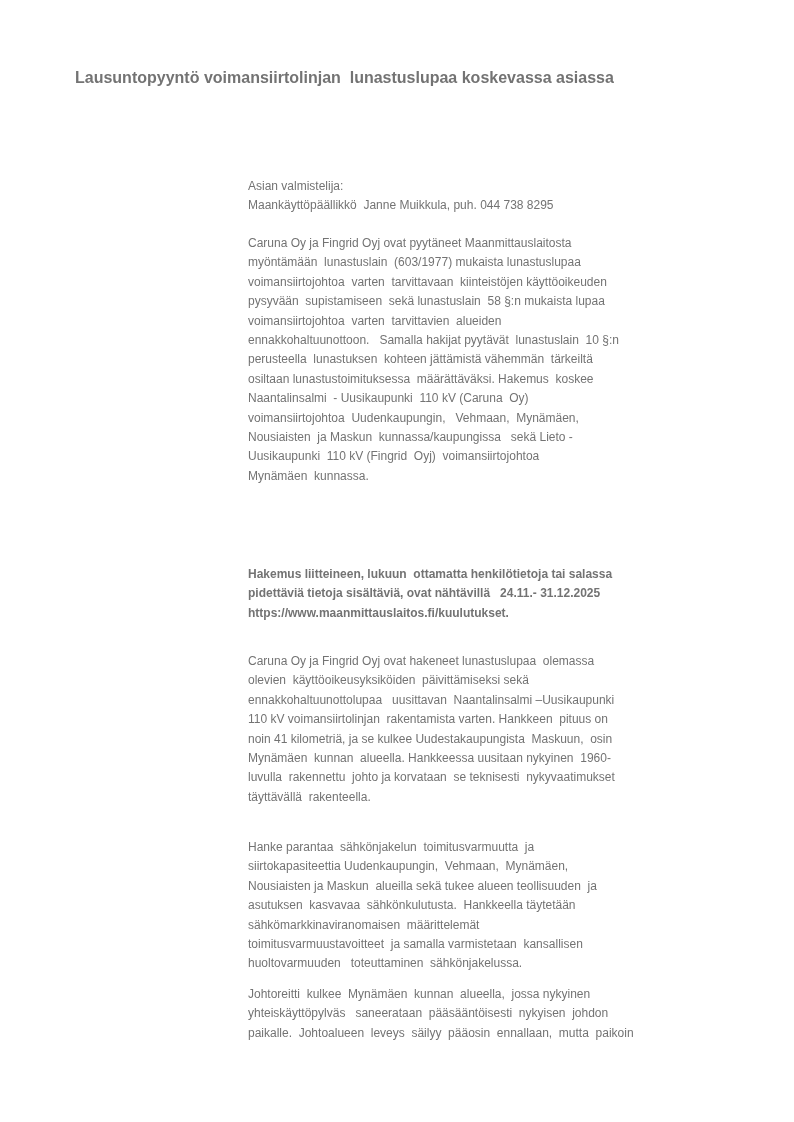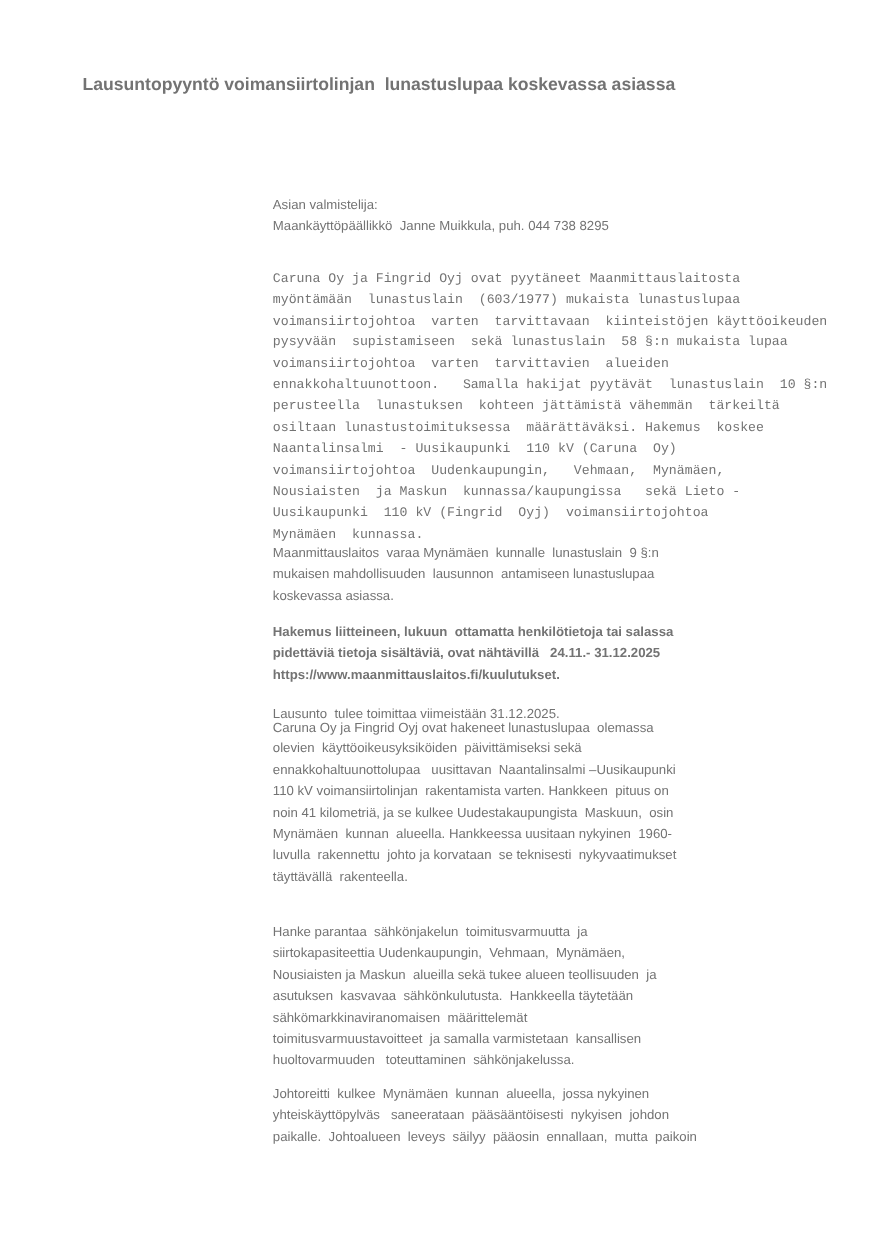--- a/index.html
+++ b/index.html
@@ -36,21 +36,21 @@
   }
   .para {
     position: absolute;
     left: 248px;
     width: 515px;
     font-size: 12px;
     line-height: 19.4px;
     white-space: pre-wrap;
   }
   .p0 { top: 177px; }
-  .p1 { top: 244px; font-family: Liberation Mono, monospace; }
+  .p1 { top: 234px; }
   .p2 { top: 493px; }
   .p3 { top: 565px; font-weight: bold; }
   .p4 { top: 640px; }
   .p5 { top: 652px; }
   .p6 { top: 838px; }
   .p7 { top: 985px; }
 </style>
 </head>
 <body>
 
@@ -69,29 +69,25 @@
 voimansiirtojohtoa  varten  tarvittavien  alueiden
 ennakkohaltuunottoon.   Samalla hakijat pyytävät  lunastuslain  10 §:n
 perusteella  lunastuksen  kohteen jättämistä vähemmän  tärkeiltä
 osiltaan lunastustoimituksessa  määrättäväksi. Hakemus  koskee
 Naantalinsalmi  - Uusikaupunki  110 kV (Caruna  Oy)
 voimansiirtojohtoa  Uudenkaupungin,   Vehmaan,  Mynämäen,
 Nousiaisten  ja Maskun  kunnassa/kaupungissa   sekä Lieto -
 Uusikaupunki  110 kV (Fingrid  Oyj)  voimansiirtojohtoa
 Mynämäen  kunnassa.</div>
 
-  <div class="para p2">Maanmittauslaitos  varaa Mynämäen  kunnalle  lunastuslain  9 §:n
-mukaisen mahdollisuuden  lausunnon  antamiseen lunastuslupaa
-koskevassa asiassa.</div>
 
   <div class="para p3">Hakemus liitteineen, lukuun  ottamatta henkilötietoja tai salassa
 pidettäviä tietoja sisältäviä, ovat nähtävillä   24.11.- 31.12.2025
 https://www.maanmittauslaitos.fi/kuulutukset.</div>
 
-  <div class="para p4">Lausunto  tulee toimittaa viimeistään 31.12.2025.</div>
 
   <div class="para p5">Caruna Oy ja Fingrid Oyj ovat hakeneet lunastuslupaa  olemassa
 olevien  käyttöoikeusyksiköiden  päivittämiseksi sekä
 ennakkohaltuunottolupaa   uusittavan  Naantalinsalmi –Uusikaupunki
 110 kV voimansiirtolinjan  rakentamista varten. Hankkeen  pituus on
 noin 41 kilometriä, ja se kulkee Uudestakaupungista  Maskuun,  osin
 Mynämäen  kunnan  alueella. Hankkeessa uusitaan nykyinen  1960-
 luvulla  rakennettu  johto ja korvataan  se teknisesti  nykyvaatimukset
 täyttävällä  rakenteella.</div>
 

